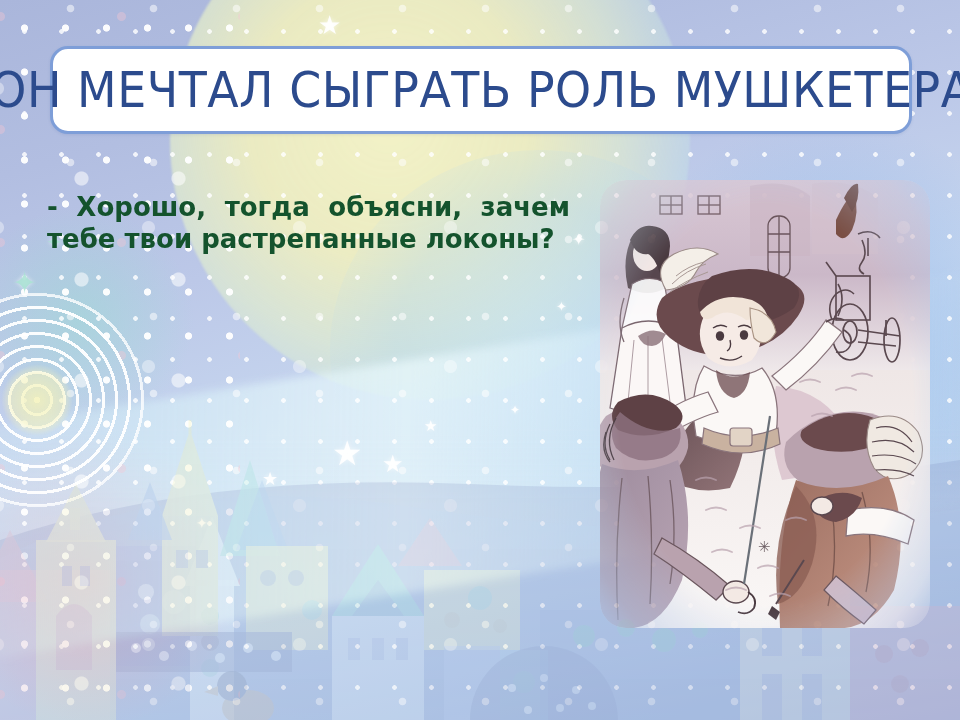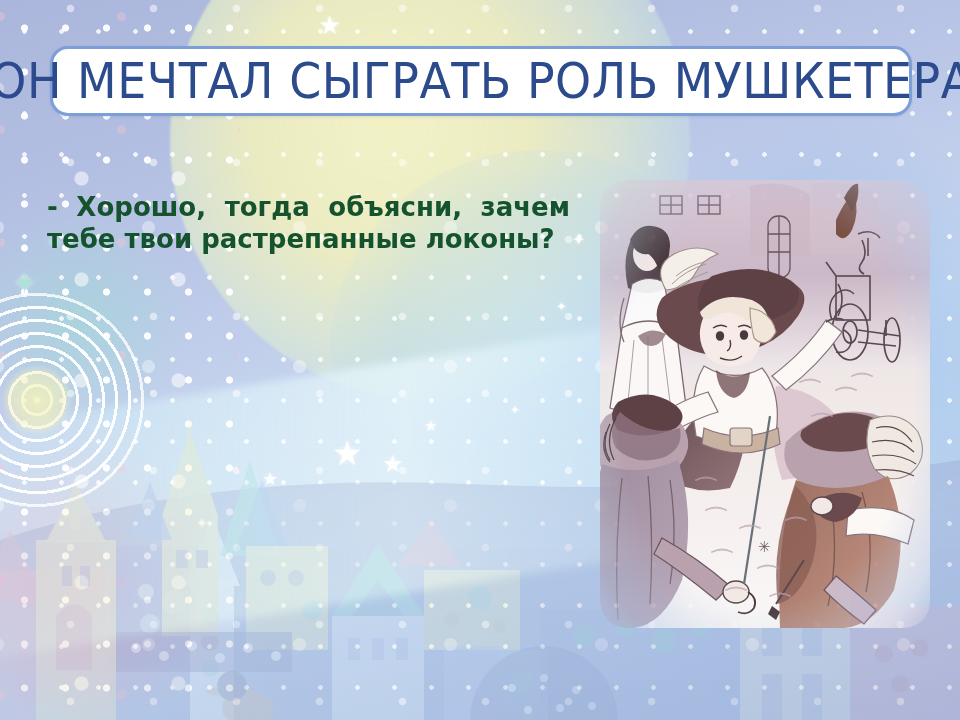--- a/index.html
+++ b/index.html
@@ -171,21 +171,21 @@
     line-height: 1;
     text-shadow: 0 0 4px rgba(255,255,255,.6);
   }
 
   
   .title-box {
     position: absolute;
     left: 50px;
     top: 46px;
     width: 862px;
-    height: 70px;
+    height: 88px;
     background: #ffffff;
     border: 3px solid #7e9ed8;
     border-radius: 18px;
     box-sizing: border-box;
     display: flex;
     align-items: center;
     justify-content: center;
     box-shadow: 0 1px 3px rgba(60,80,140,.12);
   }
   .title-text {

